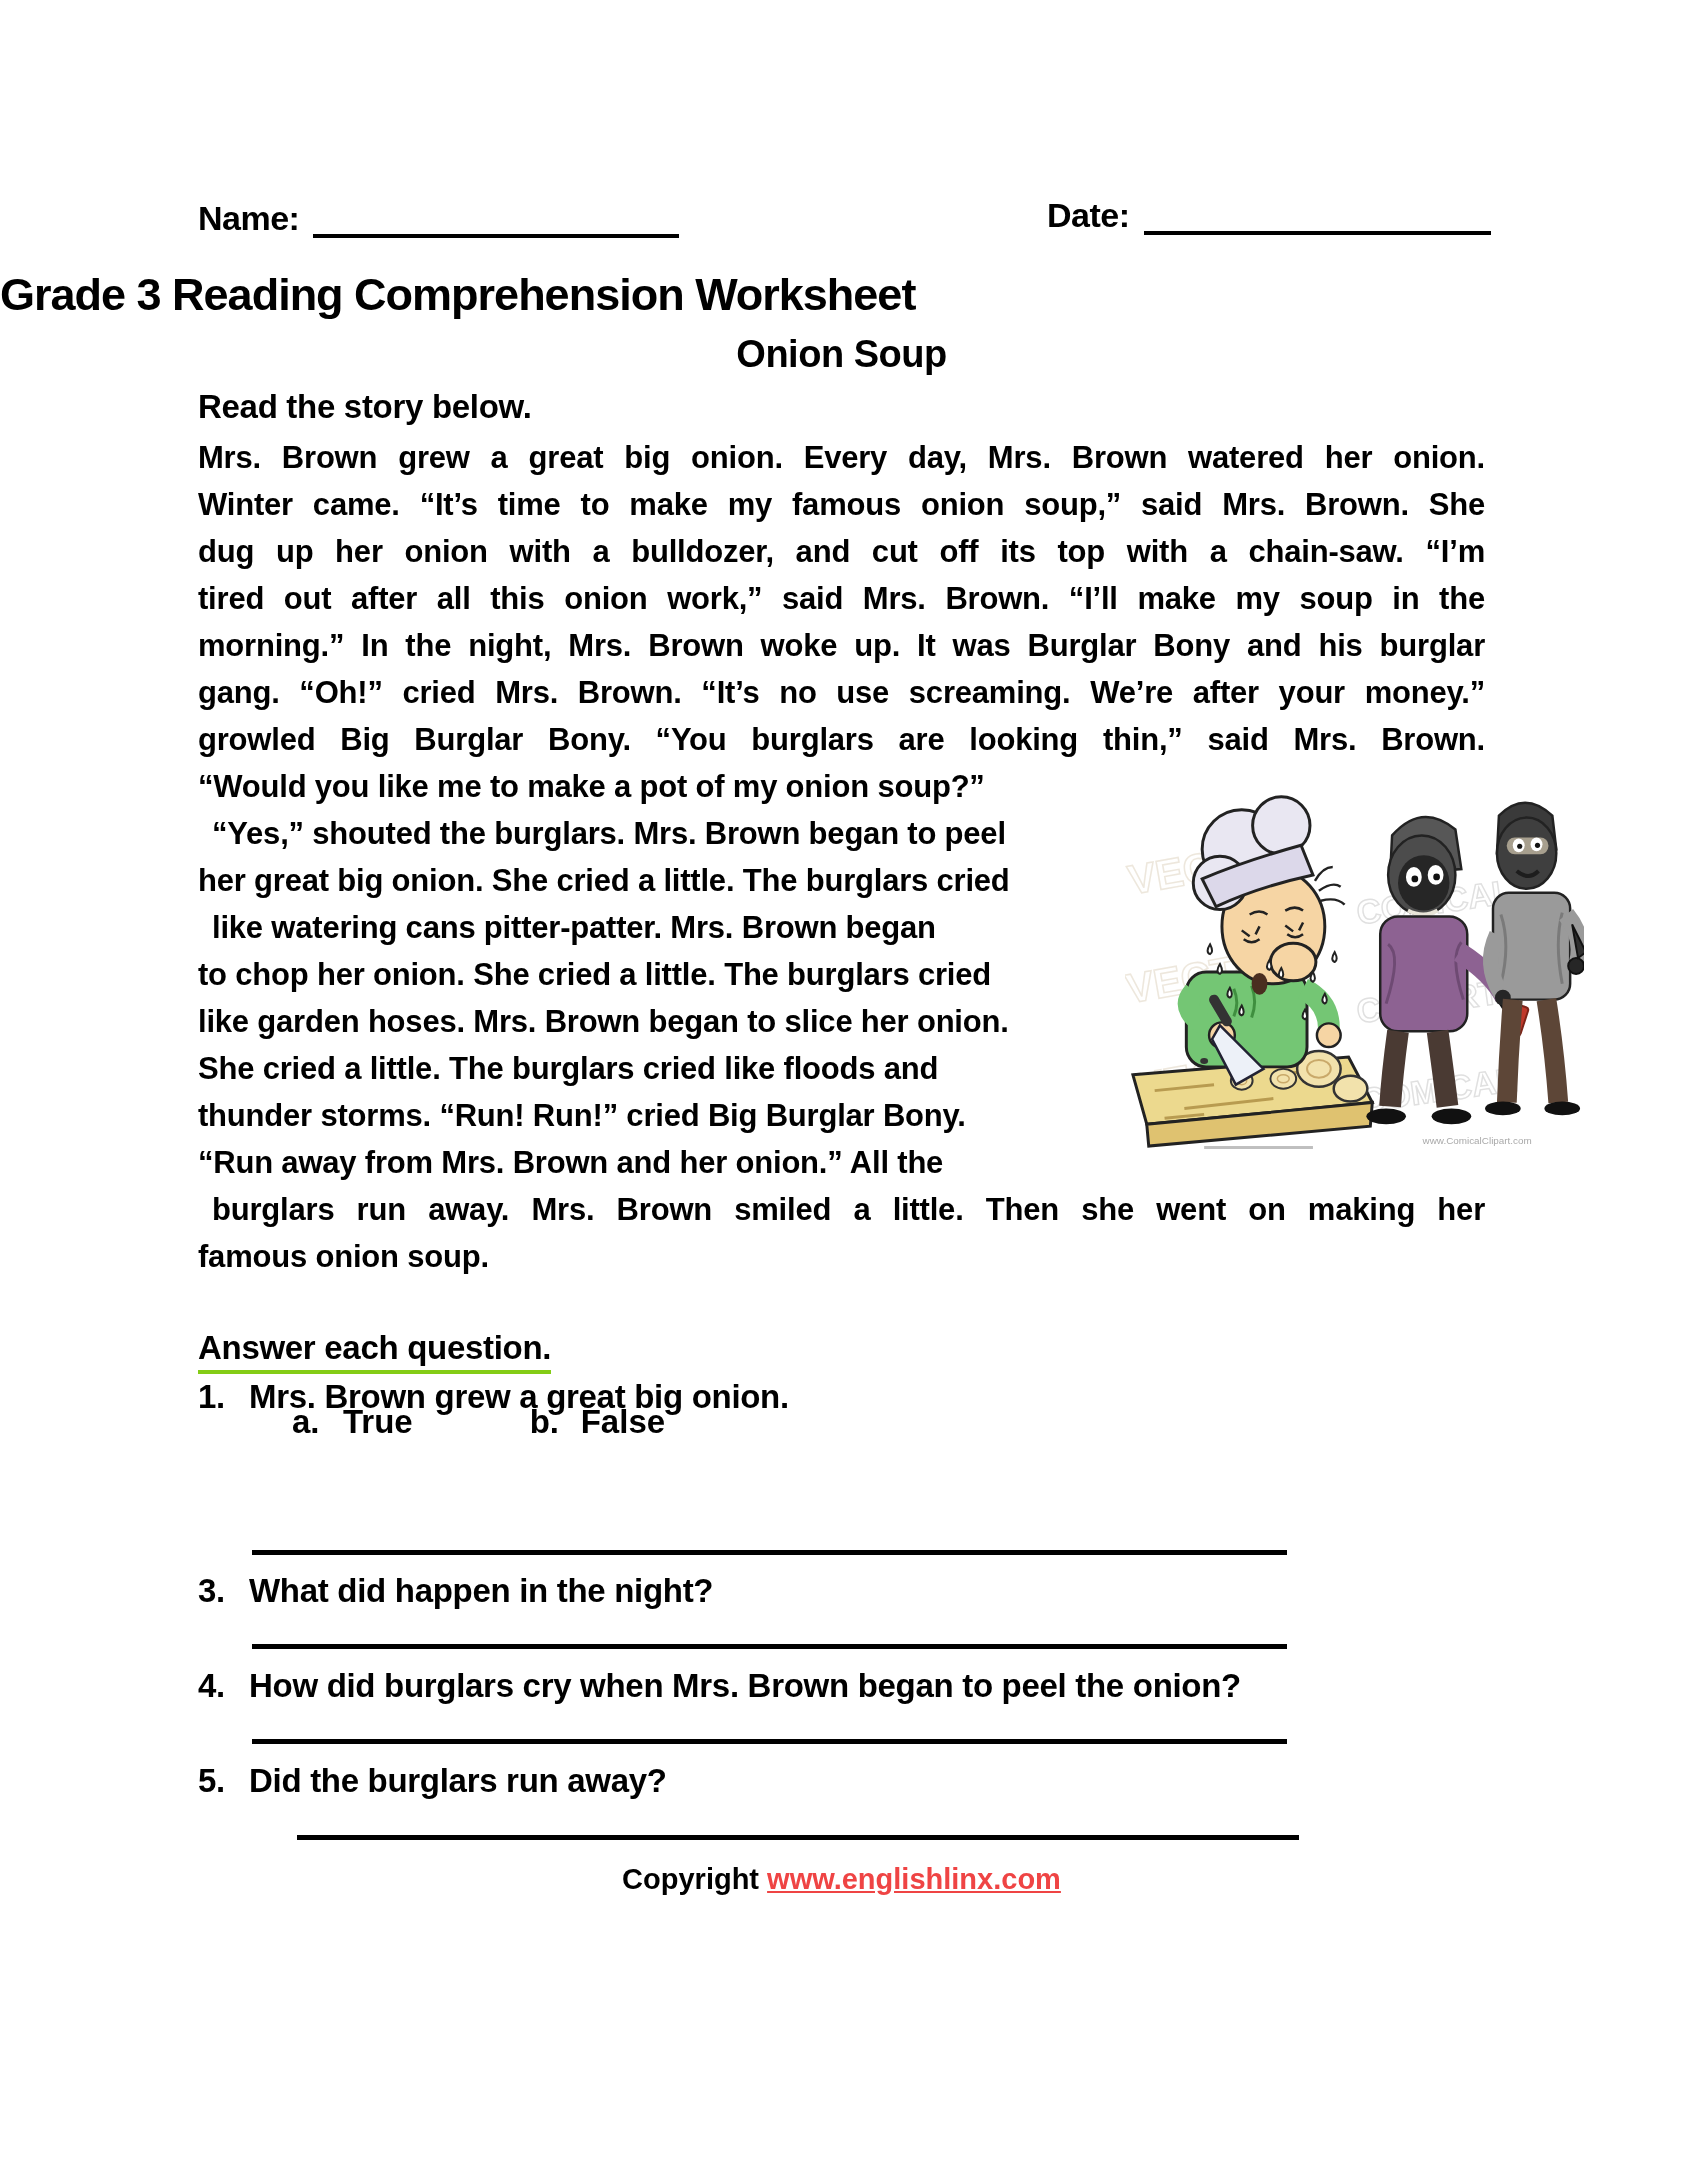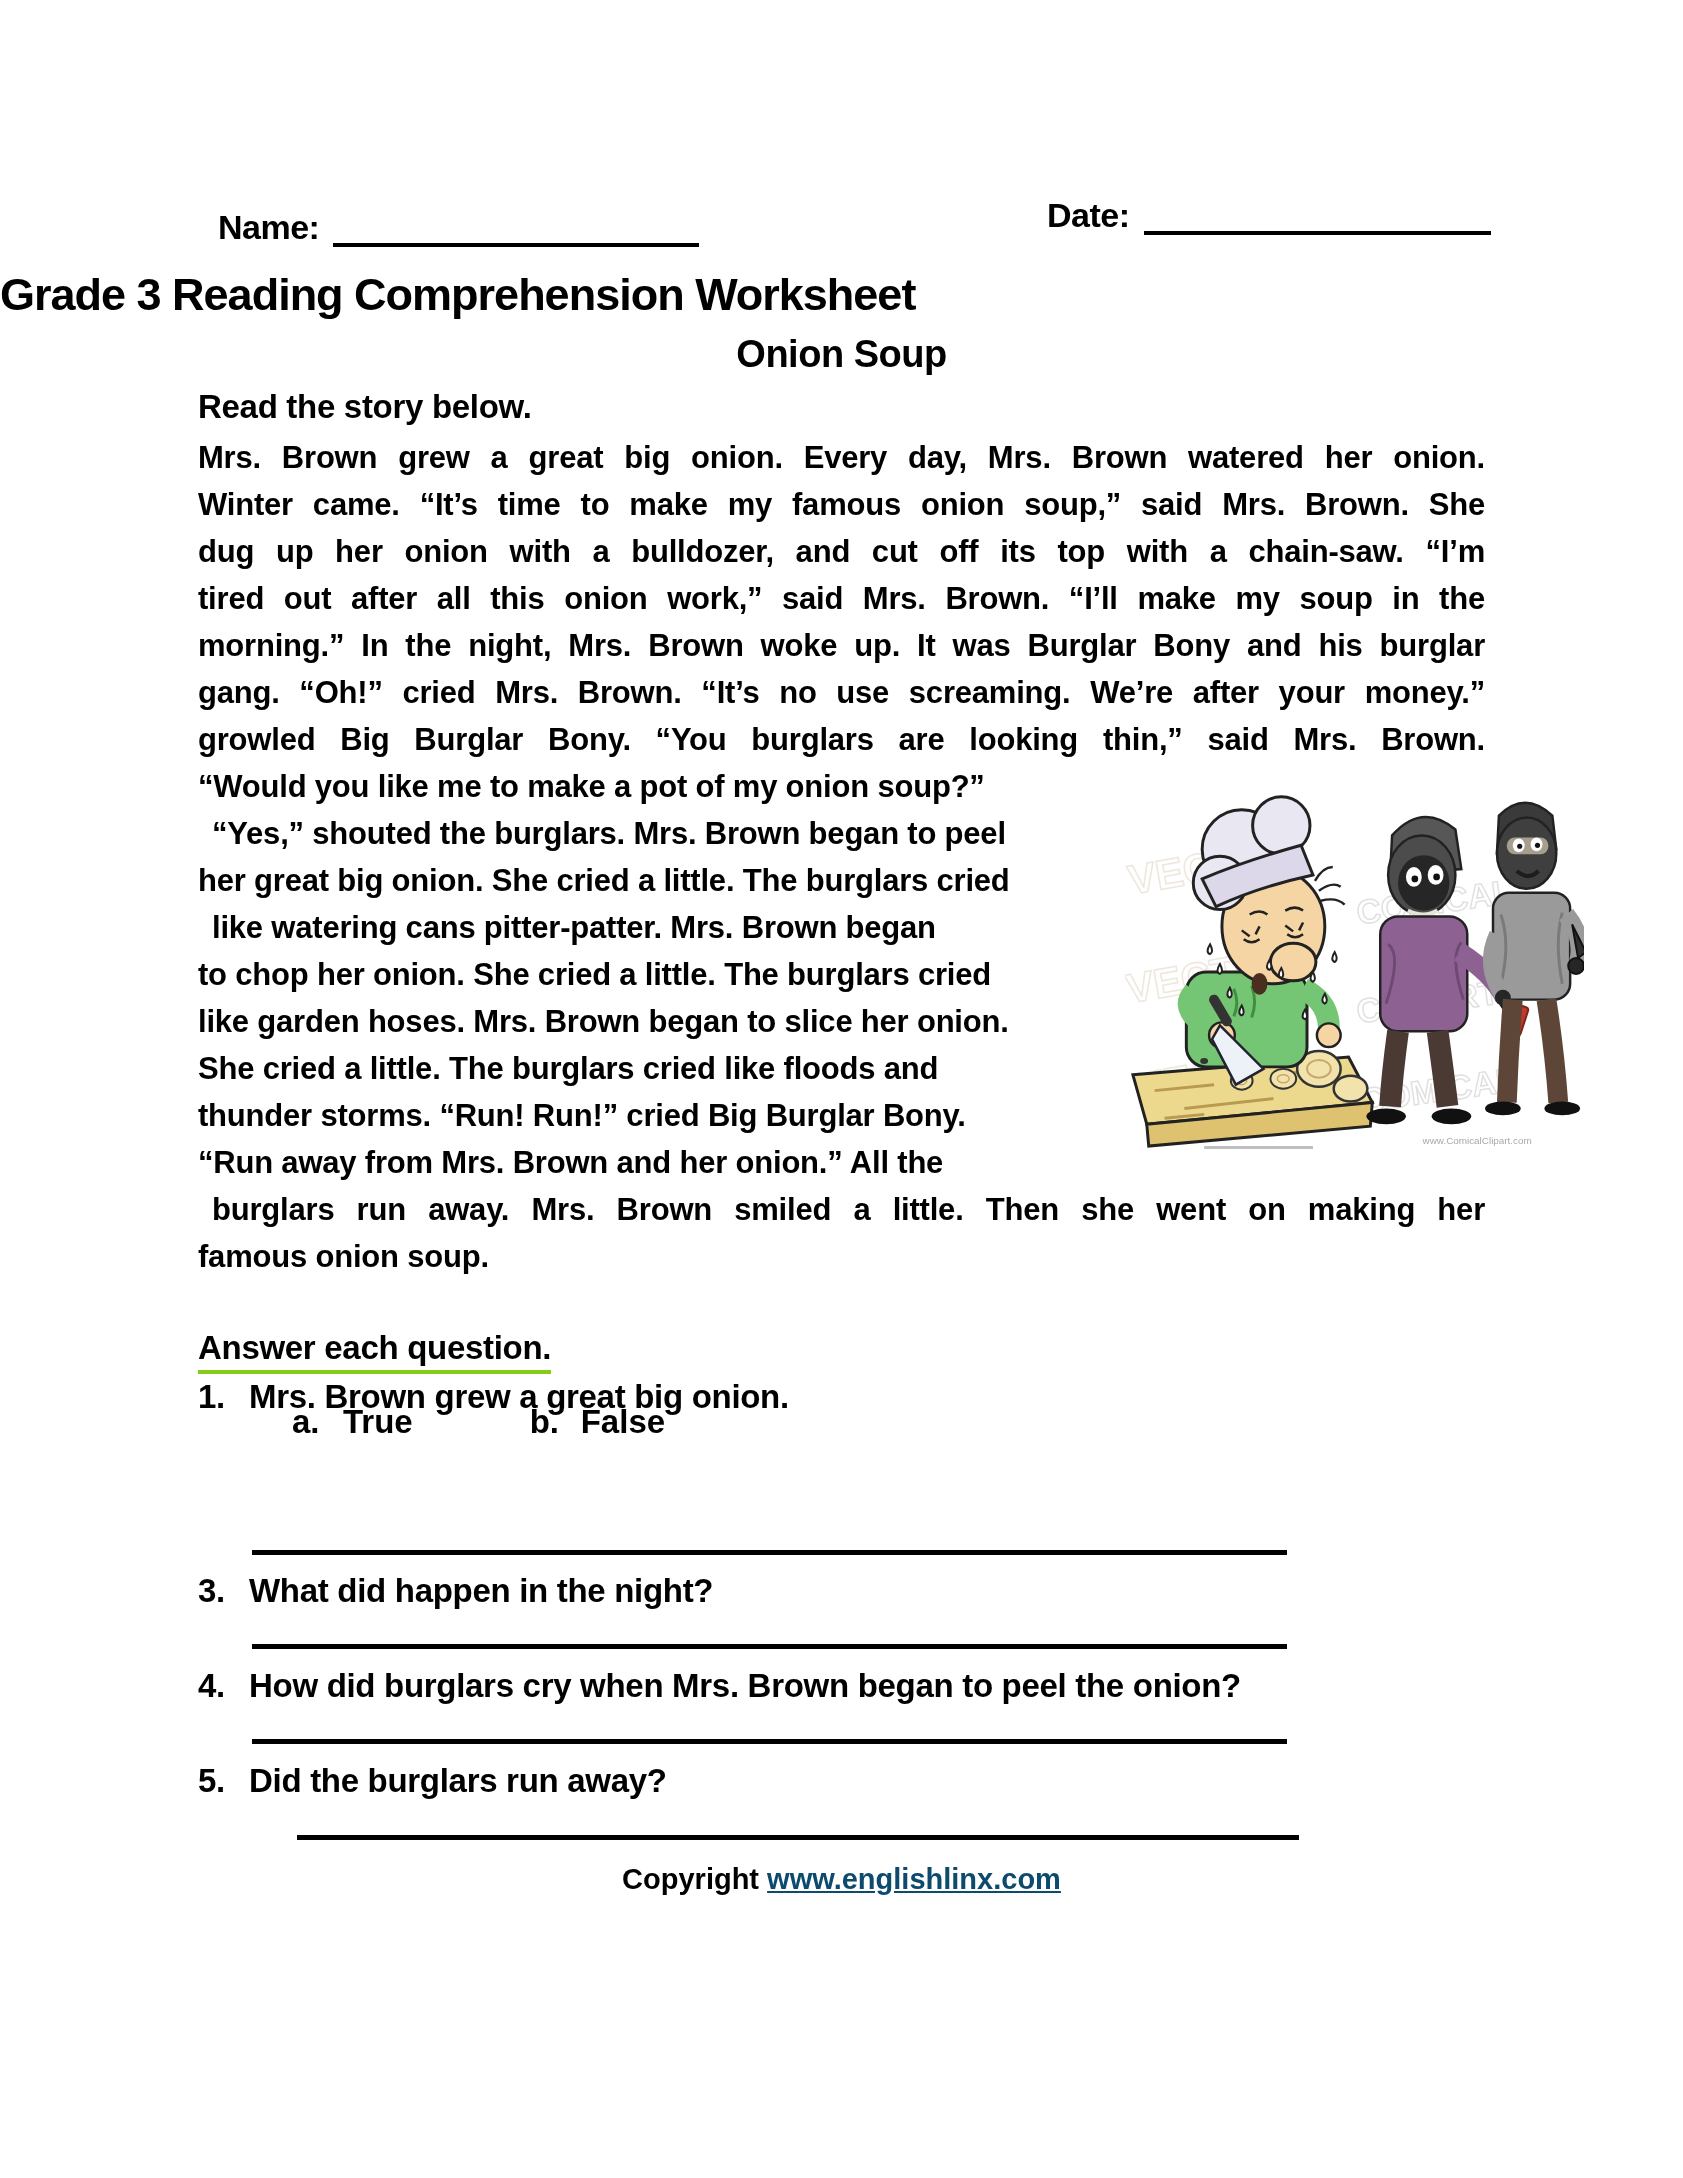--- a/index.html
+++ b/index.html
@@ -25,30 +25,30 @@
   .ans-header{left:198px;top:1329px;font-size:33px;font-weight:700;letter-spacing:-0.3px;}
   .ans-header .underlined{display:inline-block;border-bottom:4px solid #84cc16;padding-bottom:3px;}
   .question{left:198px;width:1307px;font-size:33px;font-weight:700;letter-spacing:-0.3px;}
   .qnum{display:inline-block;width:51px;}
   .options{left:292px;font-size:33px;font-weight:700;}
   .opt-label{display:inline-block;width:51px;}
   .opt-b{margin-left:117px;}
   .answer-line{height:5px;background:#000;}
   
   .footer{left:0;top:1863px;width:1683px;text-align:center;font-size:29px;font-weight:700;}
-  .footer .link{color:#0c4a6e;text-decoration:underline;cursor:pointer;}
+  .footer .link{color:#ef4444;text-decoration:underline;cursor:pointer;}
   
   .clipart{left:1125px;top:776px;width:459px;height:378px;}
 </style>
 </head>
 <body>
 
 <div class="page">
 
-  <div class="abs" style="left:198px;top:208px;margin-left:20px;">
+  <div class="abs" style="left:198px;top:199px;">
     <span class="field-label">Name:</span><span class="blank name-blank"></span>
   </div>
   <div class="abs" style="left:1047px;top:196px;">
     <span class="field-label">Date:</span><span class="blank date-blank"></span>
   </div>
 
   <div class="abs title">Grade 3 Reading Comprehension Worksheet</div>
   <div class="abs subtitle">Onion Soup</div>
 
   <div class="abs read-instr">Read the story below.</div>

